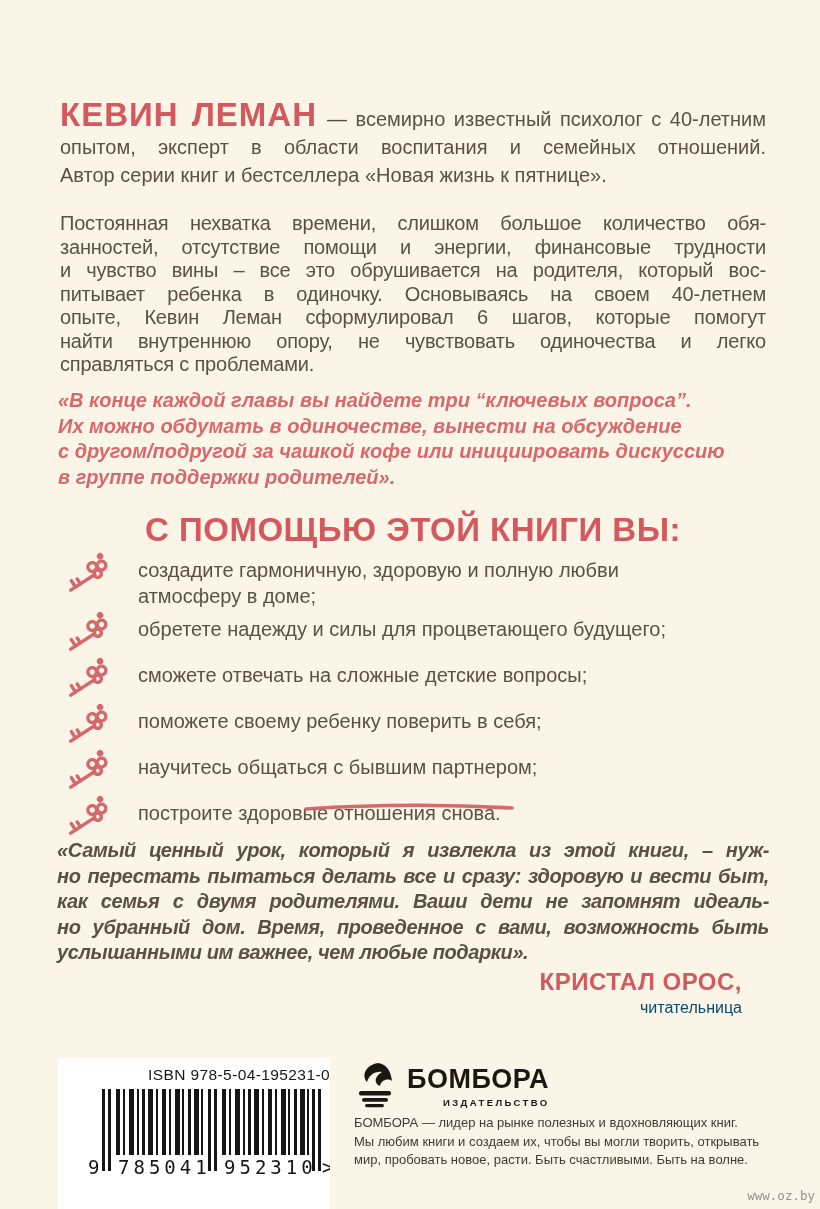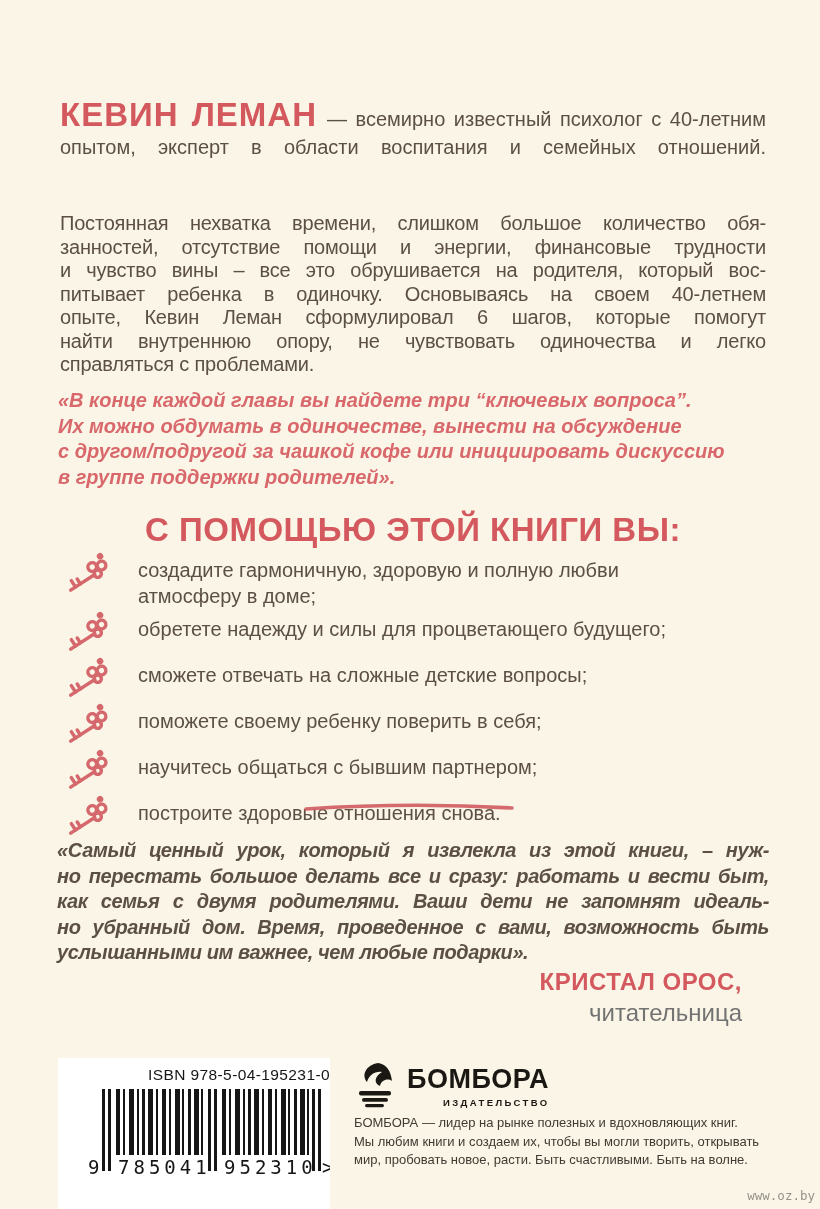--- a/index.html
+++ b/index.html
@@ -41,21 +41,21 @@
   .benefit-text{max-width:580px;display:inline-block;}
 
   
   .divider{position:absolute;left:303px;top:800px;width:212px;height:14px;}
 
   
   .reader-quote{position:absolute;left:57px;top:838px;width:712px;font-size:20px;line-height:25.5px;
     font-weight:bold;font-style:italic;letter-spacing:-0.4px;}
   .credit{position:absolute;left:60px;top:968px;width:682px;text-align:right;}
   .credit-name{font-size:24px;font-weight:bold;color:var(--accent);letter-spacing:0.5px;}
-  .credit-role{font-size:24px;color:#737373;margin-top:3px;}
+  .credit-role{font-size:16px;color:#0c4a6e;margin-top:3px;}
 
   
   .barcode-box{position:absolute;left:58px;top:1058px;width:272px;height:155px;background:#ffffff;
     display:flex;flex-direction:column;align-items:flex-end;box-sizing:border-box;padding-top:8px;}
   .isbn{font-size:15.5px;color:#161616;letter-spacing:0.4px;margin-bottom:3px;}
   .bars{display:block;}
   .bars text{font-family:"DejaVu Sans Mono", monospace;font-size:19px;fill:#161616;}
 
   .publisher{position:absolute;left:354px;top:1061px;width:436px;}
   .logo-row{display:flex;align-items:center;gap:9px;}
@@ -71,20 +71,21 @@
 </head>
 <body>
 
 <div class="page">
 
   <section class="author-intro">
     <div class="jline">
       <span class="author-name">КЕВИН ЛЕМАН</span><span>— всемирно известный психолог с 40-летним</span>
     </div>
     <div class="jline">опытом, эксперт в области воспитания и семейных отношений.</div>
+    <div>Автор серии книг и бестселлера «Новая жизнь к пятнице».</div>
   </section>
 
   <section class="description jlines">
       <div class="line">Постоянная нехватка времени, слишком большое количество обя-</div>
       <div class="line">занностей, отсутствие помощи и энергии, финансовые трудности</div>
       <div class="line">и чувство вины – все это обрушивается на родителя, который вос-</div>
       <div class="line">питывает ребенка в одиночку. Основываясь на своем 40-летнем</div>
       <div class="line">опыте, Кевин Леман сформулировал 6 шагов, которые помогут</div>
       <div class="line">найти внутреннюю опору, не чувствовать одиночества и легко</div>
       <div class="line">справляться с проблемами.</div>
@@ -197,21 +198,21 @@
       <span class="benefit-text">построите здоровые отношения снова.</span>
     </li>
   </ul>
 
   <svg class="divider" viewBox="0 0 212 14">
     <path d="M3,9 Q106,2 209,8" stroke="#cf5a60" stroke-width="3.6" fill="none" stroke-linecap="round" opacity="0.9"></path>
   </svg>
 
   <section class="reader-quote jlines">
       <div class="line">«Самый ценный урок, который я извлекла из этой книги, – нуж-</div>
-      <div class="line">но перестать большое делать все и сразу: работать и вести быт,</div>
+      <div class="line">но перестать пытаться делать все и сразу: здоровую и вести быт,</div>
       <div class="line">как семья с двумя родителями. Ваши дети не запомнят идеаль-</div>
       <div class="line">но убранный дом. Время, проведенное с вами, возможность быть</div>
       <div class="line">услышанными им важнее, чем любые подарки».</div>
     </section>
   <div class="credit">
     <div class="credit-name">КРИСТАЛ ОРОС,</div>
     <div class="credit-role">читательница</div>
   </div>
 
   <div class="barcode-box">

